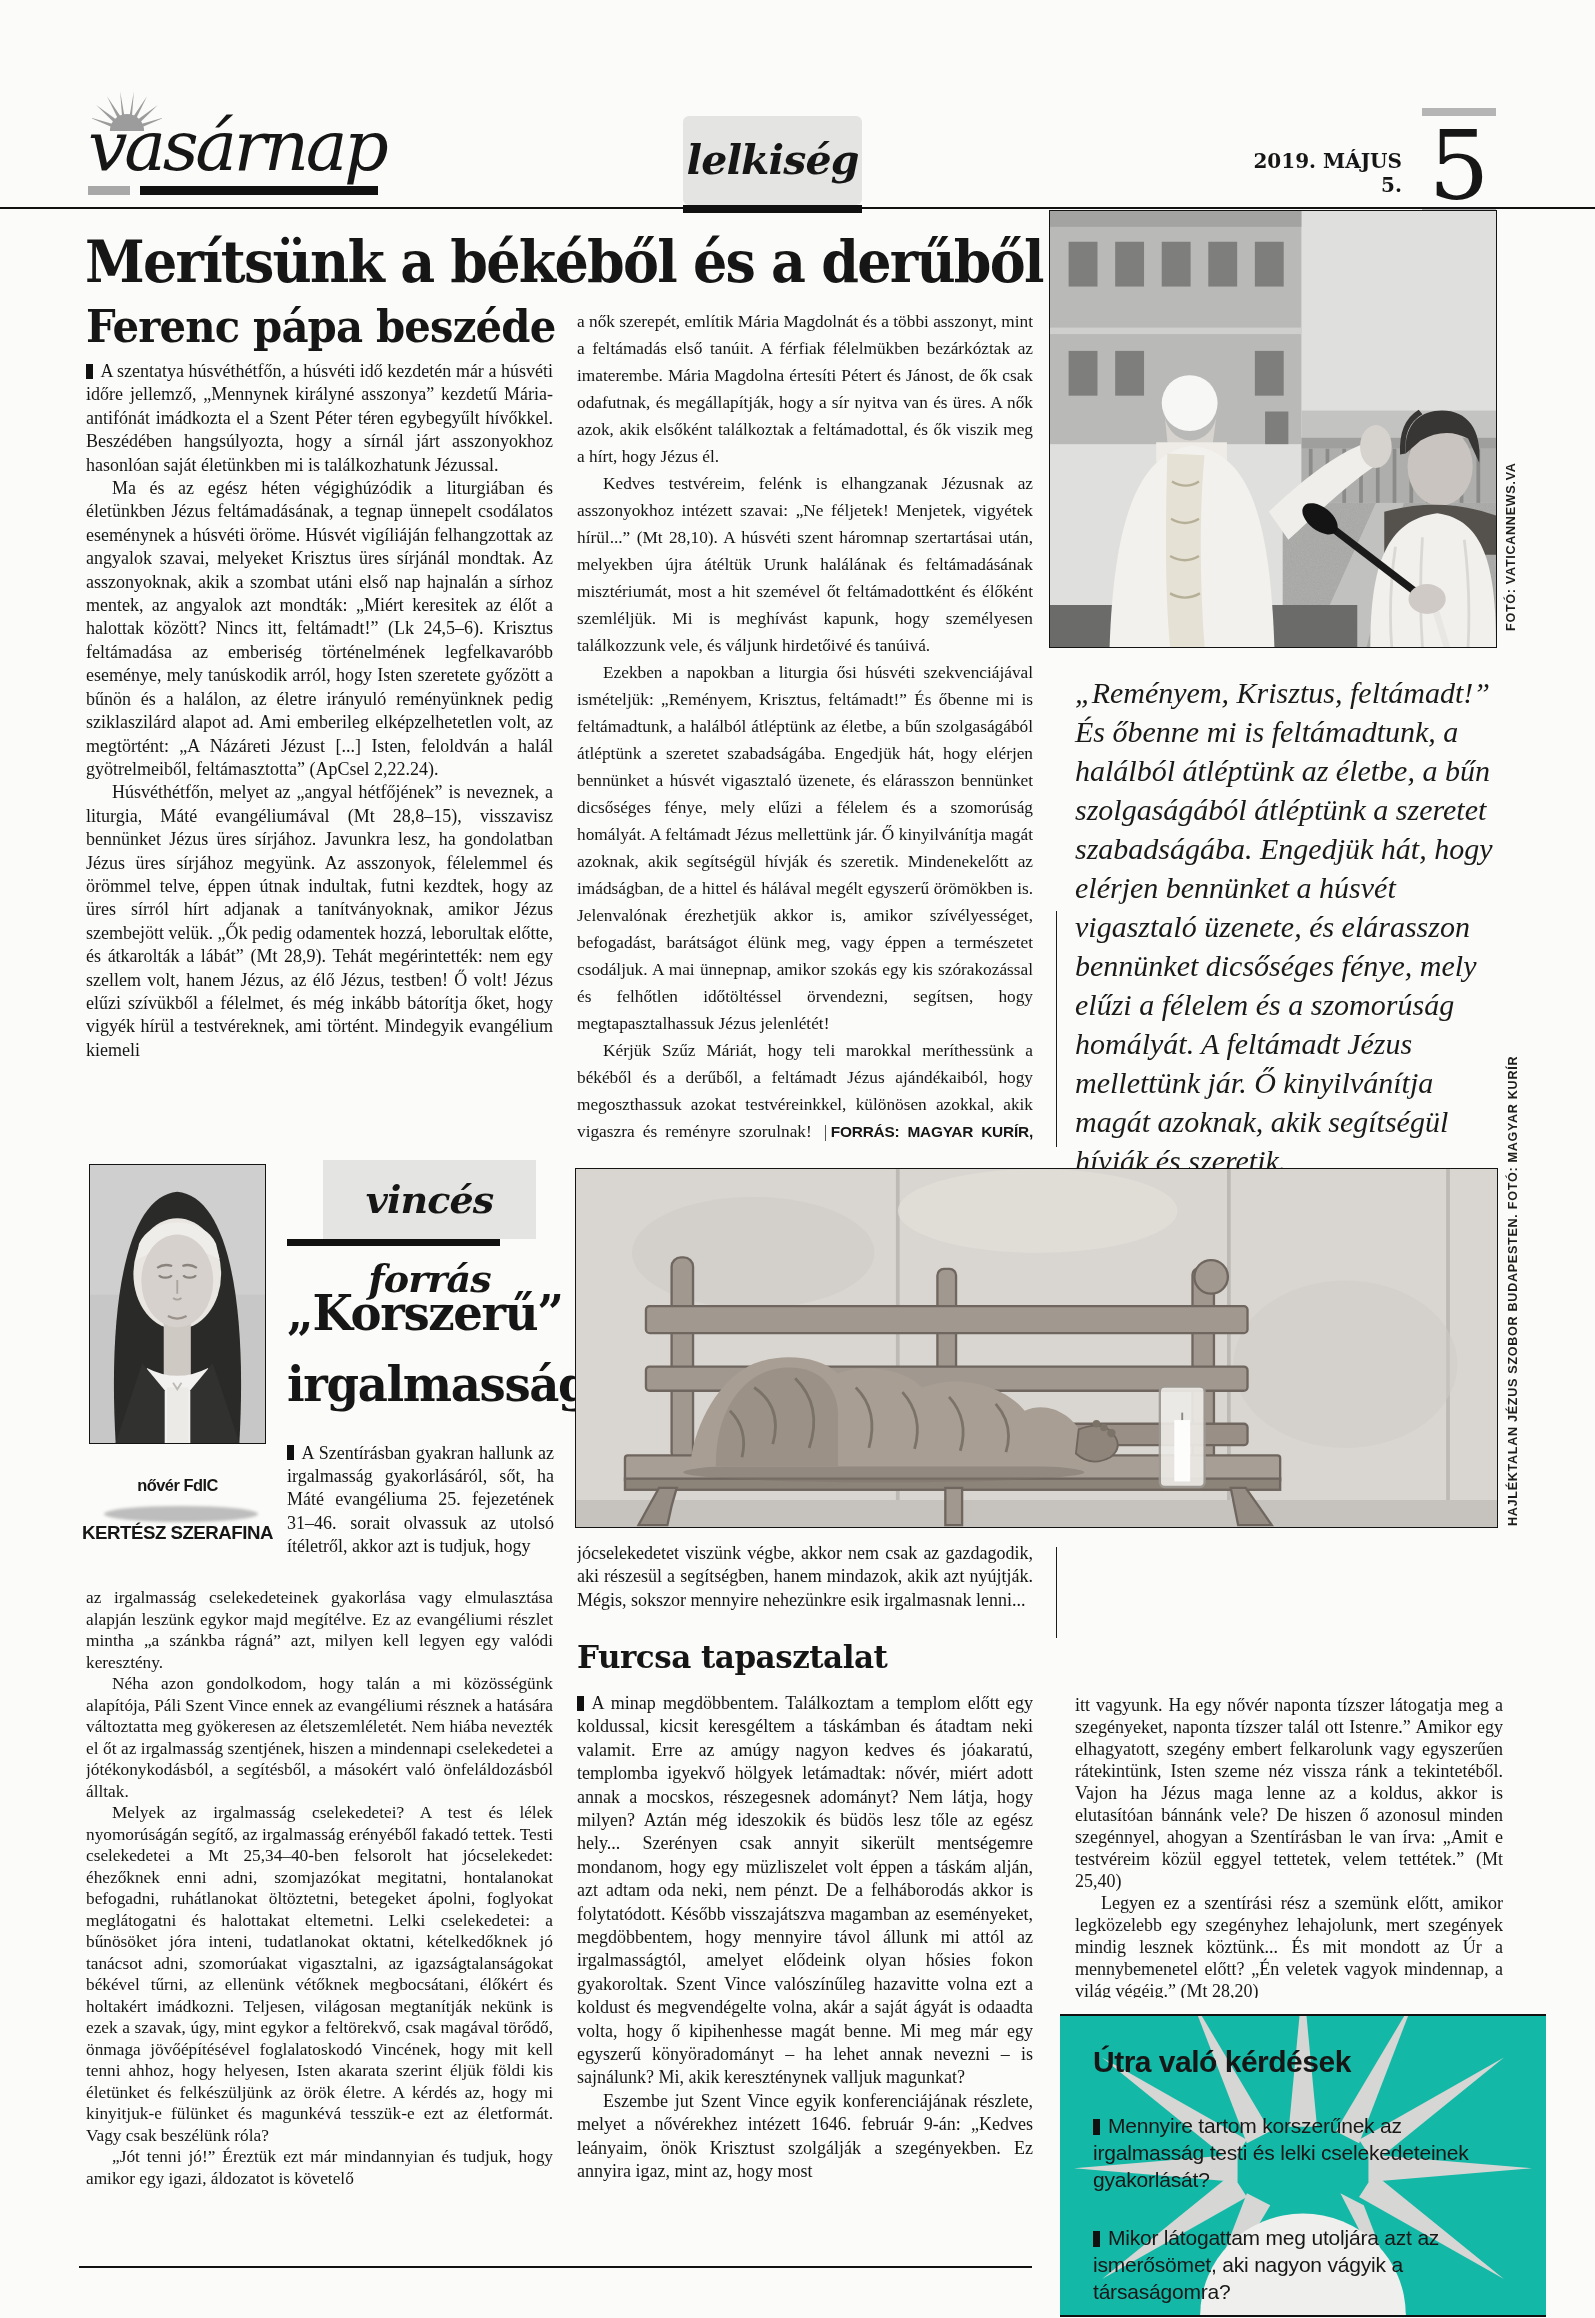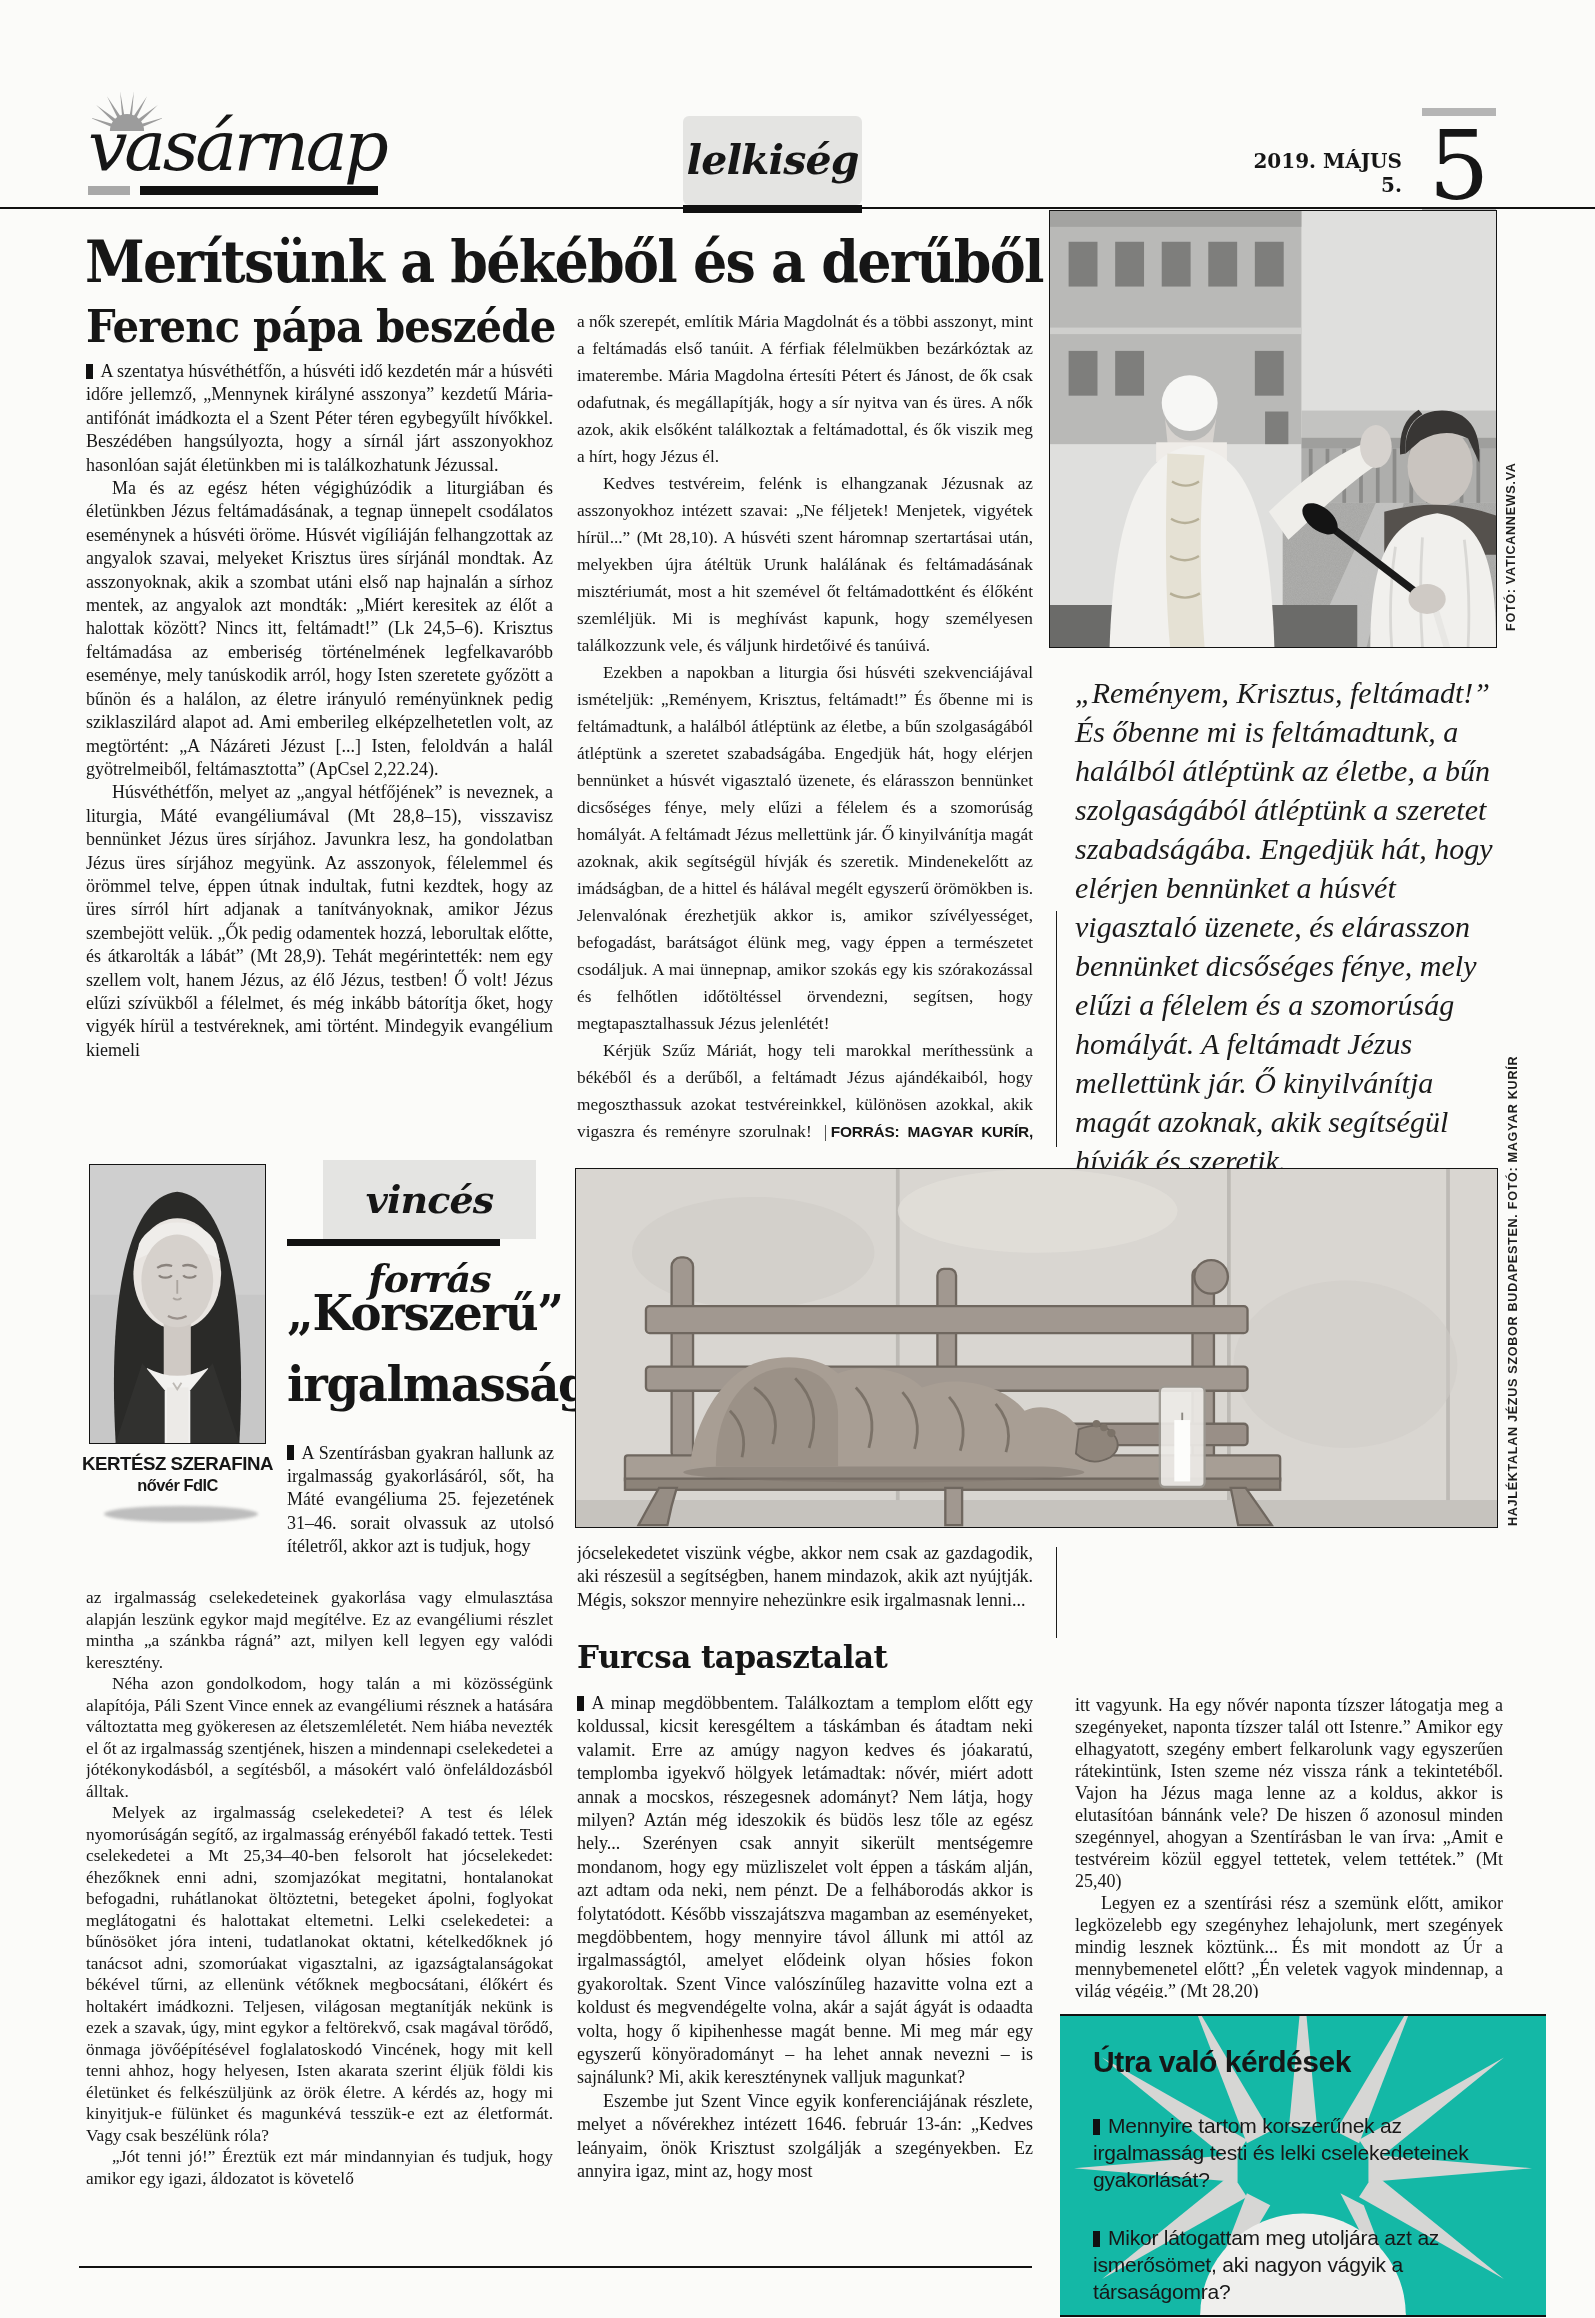--- a/index.html
+++ b/index.html
@@ -210,21 +210,21 @@
       </g>
       <path d="M187,248 v30 m-9,9 q9,7 18,0" stroke="#aaa49e" stroke-width="4" fill="none"></path>
       <path d="M167,326 q20,11 40,0" stroke="#9a918b" stroke-width="5" fill="none"></path>
       <path d="M98,600 L122,438 Q187,472 253,438 L277,600 z" fill="#f2f1ef"></path>
       <path d="M55,600 L112,428 L160,486 L160,600 z" fill="#31312f"></path>
       <path d="M320,600 L263,428 L215,486 L215,600 z" fill="#31312f"></path>
       <rect x="165" y="480" width="46" height="120" fill="#eceae7"></rect>
       <path d="M178,470 l9,14 9,-14" stroke="#bdb9b4" stroke-width="4" fill="none"></path>
     </svg>
   </div>
-  <div class="abs caption-name" style="left:70px;top:1453px;width:215px;">KERTÉSZ SZERAFINA</div>
+  <div class="abs caption-name" style="left:70px;top:1522px;width:215px;">KERTÉSZ SZERAFINA</div>
   <div class="abs caption-role" style="left:70px;top:1476px;width:215px;">nővér FdlC</div>
   <div class="abs caption-shadow" style="left:104px;top:1506px;width:154px;height:16px;"></div>
 
   <div class="abs" style="left:287px;top:1160px;width:267px;">
     <div class="kicker-box" style="width:213px;height:79px;margin-left:36px;">
       <span class="kicker">vincés forrás</span>
     </div>
     <div class="kicker-underline" style="width:213px;height:7px;"></div>
     <div class="title2" style="margin-top:32px;">„Korszerű”</div>
     <div class="title2">irgalmasság</div>
@@ -280,21 +280,21 @@
     <p>az irgalmasság cselekedeteinek gyakorlása vagy elmulasztása alapján leszünk egykor majd megítélve. Ez az evangéliumi részlet mintha „a szánkba rágná” azt, milyen kell legyen egy valódi keresztény.</p>
     <p class="ind">Néha azon gondolkodom, hogy talán a mi közösségünk alapítója, Páli Szent Vince ennek az evangéliumi résznek a hatására változtatta meg gyökeresen az életszemléletét. Nem hiába nevezték el őt az irgalmasság szentjének, hiszen a mindennapi cselekedetei a jótékonykodásból, a segítésből, a másokért való önfeláldozásból álltak.</p>
     <p class="ind">Melyek az irgalmasság cselekedetei? A test és lélek nyomorúságán segítő, az irgalmasság erényéből fakadó tettek. Testi cselekedetei a Mt 25,34–40-ben felsorolt hat jócselekedet: éhezőknek enni adni, szomjazókat megitatni, hontalanokat befogadni, ruhátlanokat öltöztetni, betegeket ápolni, foglyokat meglátogatni és halottakat eltemetni. Lelki cselekedetei: a bűnösöket jóra inteni, tudatlanokat oktatni, kételkedőknek jó tanácsot adni, szomorúakat vigasztalni, az igazságtalanságokat békével tűrni, az ellenünk vétőknek megbocsátani, élőkért és holtakért imádkozni. Teljesen, világosan megtanítják nekünk is ezek a szavak, úgy, mint egykor a feltörekvő, csak magával törődő, önmaga jövőépítésével foglalatoskodó Vincének, hogy mit kell tenni ahhoz, hogy helyesen, Isten akarata szerint éljük földi kis életünket és felkészüljünk az örök életre. A kérdés az, hogy mi kinyitjuk-e fülünket és magunkévá tesszük-e ezt az életformát. Vagy csak beszélünk róla?</p>
     <p class="ind">„Jót tenni jó!” Éreztük ezt már mindannyian és tudjuk, hogy amikor egy igazi, áldozatot is követelő</p>
   </div>
 
   <div class="abs colblock bt4" style="left:577px;top:1542px;width:456px;height:710px;">
     <p>jócselekedetet viszünk végbe, akkor nem csak az gazdagodik, aki részesül a segítségben, hanem mindazok, akik azt nyújtják. Mégis, sokszor mennyire nehezünkre esik irgalmasnak lenni...</p>
     <h3 class="subhead2" style="margin:30px 0 18.7px 0;">Furcsa tapasztalat</h3>
     <p><span class="bullet"></span><span>A minap megdöbbentem. Találkoztam a templom előtt egy koldussal, kicsit keresgéltem a táskámban és átadtam neki valamit. Erre az amúgy nagyon kedves és jóakaratú, templomba igyekvő hölgyek letámadtak: nővér, miért adott annak a mocskos, részegesnek adományt? Nem látja, hogy milyen? Aztán még ideszokik és büdös lesz tőle az egész hely... Szerényen csak annyit sikerült mentségemre mondanom, hogy egy müzliszelet volt éppen a táskám alján, azt adtam oda neki, nem pénzt. De a felháborodás akkor is folytatódott. Később visszajátszva magamban az eseményeket, megdöbbentem, hogy mennyire távol állunk mi attól az irgalmasságtól, amelyet elődeink olyan hősies fokon gyakoroltak. Szent Vince valószínűleg hazavitte volna ezt a koldust és megvendégelte volna, akár a saját ágyát is odaadta volta, hogy ő kipihenhesse magát benne. Mi meg már egy egyszerű könyöradományt – ha lehet annak nevezni – is sajnálunk? Mi, akik kereszténynek valljuk magunkat?</span></p>
-    <p class="ind">Eszembe jut Szent Vince egyik konferenciájának részlete, melyet a nővérekhez intézett 1646. február 13-án: „Kedves leányaim, önök Krisztust szolgálják a szegényekben. Ez annyira igaz, mint az, hogy most</p>
+    <p class="ind">Eszembe jut Szent Vince egyik konferenciájának részlete, melyet a nővérekhez intézett 1646. február 9-án: „Kedves leányaim, önök Krisztust szolgálják a szegényekben. Ez annyira igaz, mint az, hogy most</p>
   </div>
 
   <div class="abs vdiv" style="left:1056px;top:1547px;height:91px;"></div>
 
 
   <div class="abs colblock bt5" style="left:1075px;top:1694px;width:428px;height:304px;">
     <p>itt vagyunk. Ha egy nővér naponta tízszer látogatja meg a szegényeket, naponta tízszer talál ott Istenre.” Amikor egy elhagyatott, szegény embert felkarolunk vagy egyszerűen rátekintünk, Isten szeme néz vissza ránk a tekintetéből. Vajon ha Jézus maga lenne az a koldus, akkor is elutasítóan bánnánk vele? De hiszen ő azonosul minden szegénnyel, ahogyan a Szentírásban le van írva: „Amit e testvéreim közül eggyel tettetek, velem tettétek.” (Mt 25,40)</p>
     <p class="ind">Legyen ez a szentírási rész a szemünk előtt, amikor legközelebb egy szegényhez lehajolunk, mert szegények mindig lesznek köztünk... És mit mondott az Úr a mennybemenetel előtt? „Én veletek vagyok mindennap, a világ végéig.” (Mt 28,20)</p>
   </div>
 

